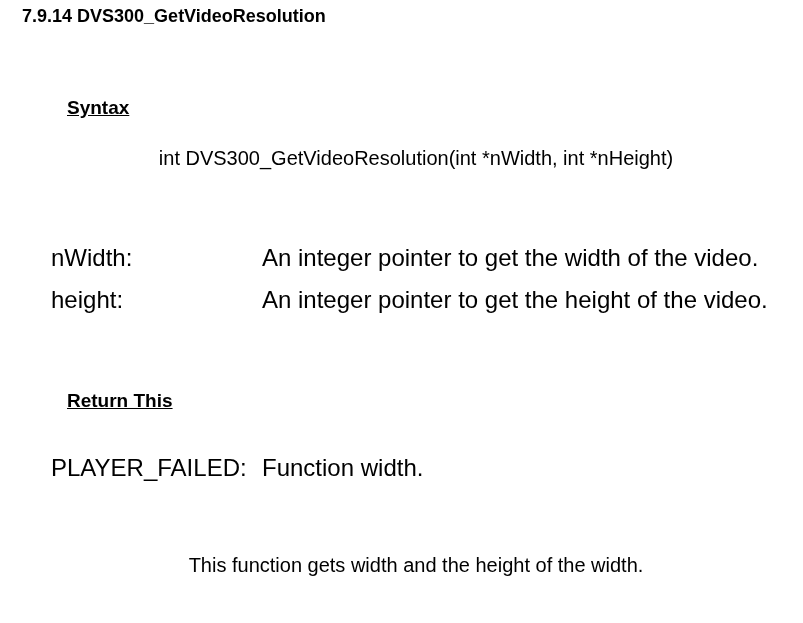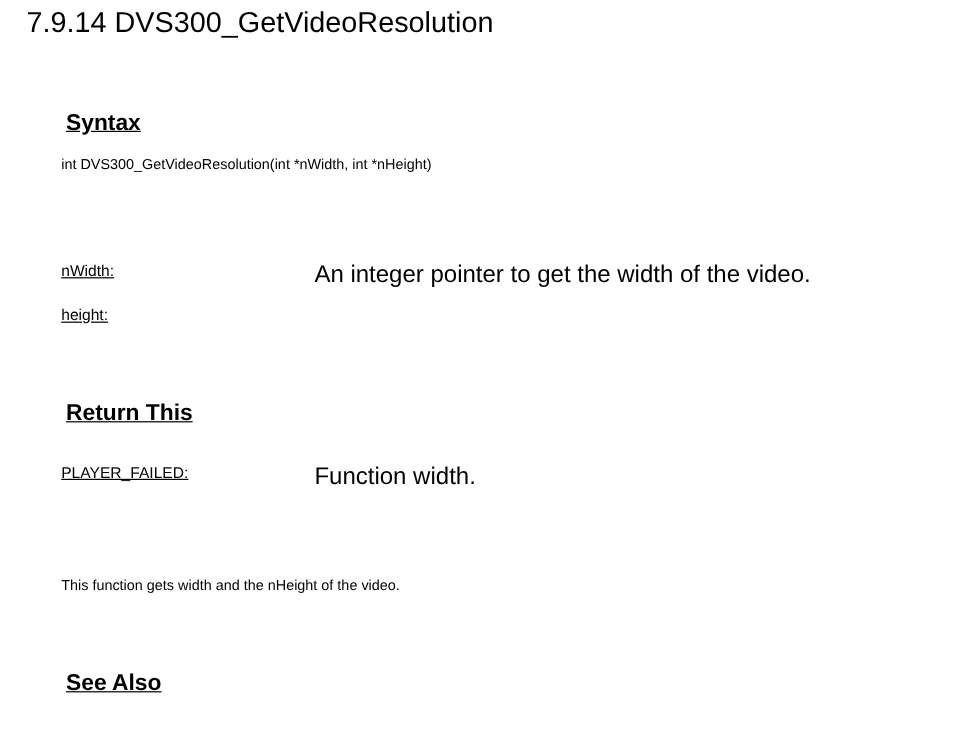--- a/index.html
+++ b/index.html
@@ -10,60 +10,60 @@
     background: #ffffff;
     font-family: Verdana, Geneva, sans-serif;
     color: #000000;
   }
   .page {
     box-sizing: border-box;
     padding: 0 22px 0 22px;
     width: 803px;
   }
   .section-title {
-    font-weight: normal;
-    font-size: 24px;
+    font-weight: bold;
+    font-size: 18px;
     margin: 0;
     padding-top: 6px;
   }
   .indent {
     margin-left: 29px;
   }
   .subheading {
     font-weight: bold;
     text-decoration: underline;
     font-size: 19px;
-    margin: 4px;
+    margin: 16px;
   }
   .body-text {
-    font-size: 12px;
+    font-size: 20px;
     margin: 0;
+    text-align: center;
   }
   .sp-title-syntax { height: 54px; }
   .sp-syntax-body { height: 12px; }
   .sp-syntax-params { height: 62px; }
   .sp-params-row { height: 12px; }
   .sp-row-gap { height: 14px; }
   .sp-params-return { height: 60px; }
   .sp-return-body { height: 12px; }
   .sp-return-desc { height: 60px; }
   .sp-desc-body { height: 12px; }
   .sp-desc-seealso { height: 60px; }
   .row {
     display: flex;
   }
   .term {
     width: 211px;
     flex: 0 0 211px;
-    font-size: 13px;
-    text-decoration: underline;
+    font-size: 24px;
   }
   .def {
     flex: 1;
-    font-size: 20px;
+    font-size: 24px;
   }
 </style>
 </head>
 <body>
 
 <div class="page">
 
   <h1 class="section-title">
     <span>7.9.14</span>
     <span>DVS300_GetVideoResolution</span>
@@ -81,40 +81,41 @@
 
   <div class="indent">
     <div class="sp-params-row"></div>
     <div class="row">
       <div class="term">nWidth:</div>
       <div class="def">An integer pointer to get the width of the video.</div>
     </div>
     <div class="sp-row-gap"></div>
     <div class="row">
       <div class="term">height:</div>
+      <div class="def">An integer pointer to get the height of the video.</div>
     </div>
   </div>
 
   <div class="sp-params-return"></div>
 
   <div class="indent">
     <div class="subheading">Return This</div>
     <div class="sp-return-body"></div>
     <div class="sp-row-gap"></div>
     <div class="row">
       <div class="term">PLAYER_FAILED:</div>
       <div class="def">Function width.</div>
     </div>
   </div>
 
   <div class="sp-return-desc"></div>
 
   <div class="indent">
     <div class="sp-desc-body"></div>
-    <div class="body-text">This function gets width and the nHeight of the video.</div>
+    <div class="body-text">This function gets width and the height of the width.</div>
   </div>
 
   <div class="sp-desc-seealso"></div>
 
   <div class="indent">
     <div class="subheading">See Also</div>
   </div>
 
 </div>
 

